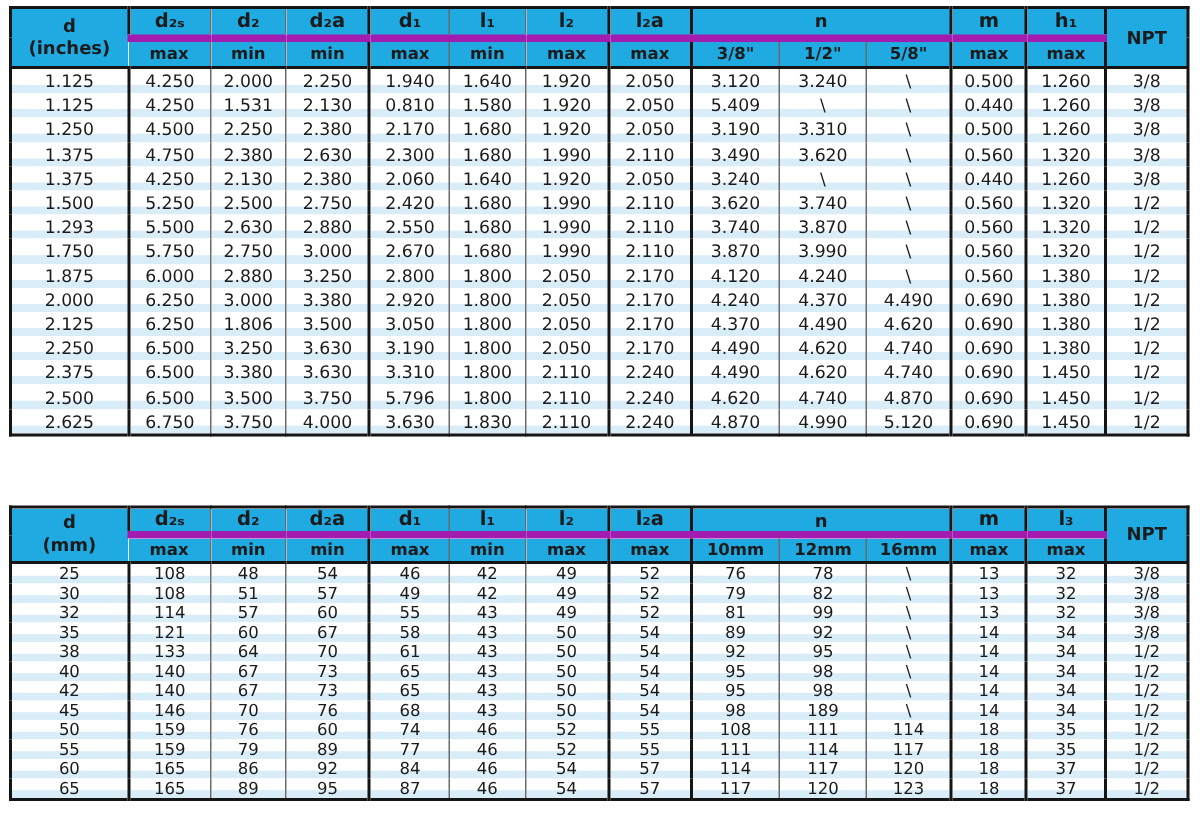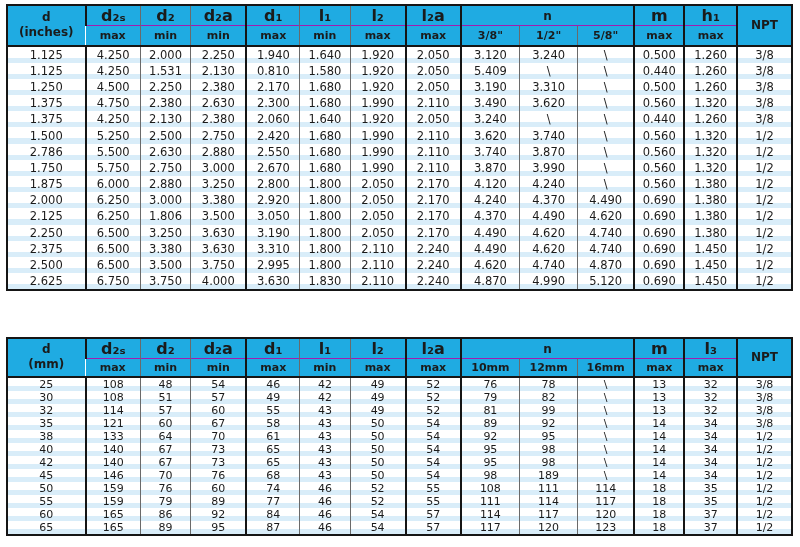--- a/index.html
+++ b/index.html
@@ -13,24 +13,24 @@
 
   table {border:2px solid #151515;}
   th, td {
     padding:0; margin:0; text-align:center; vertical-align:middle;
     border-left:1px solid #6a6a6a; color:#1b1b1b; overflow:hidden; white-space:nowrap;
   }
   th:first-child, td:first-child {border-left:none;}
   .hv {border-left:2px solid #151515;}
 
   thead th {background:#1fabe2;}
-  thead tr.lim-row th {border-top:1px solid #a21caf;}
+  thead tr.lim-row th {border-top:5px solid #a21caf;}
   tbody tr:first-child td {border-top:2px solid #151515;}
 
-  .sym-cell {font-weight:700; font-size:16px;}
+  .sym-cell {font-weight:700; font-size:13px;}
   .lim-cell {font-weight:600; font-size:11px;}
   .unit-cell {font-weight:700; font-size:12px; line-height:1.25;}
   .npt-cell {font-weight:700; font-size:12px;}
   .n-cell {font-weight:700; font-size:12px;}
 
   #tbl-inches thead tr {height:20px;}
   #tbl-mm thead tr {height:18px;}
 
   tbody td {font-size:11.5px; font-weight:400;}
   #tbl-inches tbody td {
@@ -188,21 +188,21 @@
           <td class="">1.990</td>
           <td class="hv">2.110</td>
           <td class="hv">3.620</td>
           <td class="">3.740</td>
           <td class="">\</td>
           <td class="hv">0.560</td>
           <td class="hv">1.320</td>
           <td class="hv">1/2</td>
         </tr>
         <tr>
-          <td class="">2.786</td>
+          <td class="">1.293</td>
           <td class="hv">5.500</td>
           <td class="">2.630</td>
           <td class="">2.880</td>
           <td class="hv">2.550</td>
           <td class="">1.680</td>
           <td class="">1.990</td>
           <td class="hv">2.110</td>
           <td class="hv">3.740</td>
           <td class="">3.870</td>
           <td class="">\</td>
@@ -304,21 +304,21 @@
           <td class="">4.740</td>
           <td class="hv">0.690</td>
           <td class="hv">1.450</td>
           <td class="hv">1/2</td>
         </tr>
         <tr>
           <td class="">2.500</td>
           <td class="hv">6.500</td>
           <td class="">3.500</td>
           <td class="">3.750</td>
-          <td class="hv">2.995</td>
+          <td class="hv">5.796</td>
           <td class="">1.800</td>
           <td class="">2.110</td>
           <td class="hv">2.240</td>
           <td class="hv">4.620</td>
           <td class="">4.740</td>
           <td class="">4.870</td>
           <td class="hv">0.690</td>
           <td class="hv">1.450</td>
           <td class="hv">1/2</td>
         </tr>

